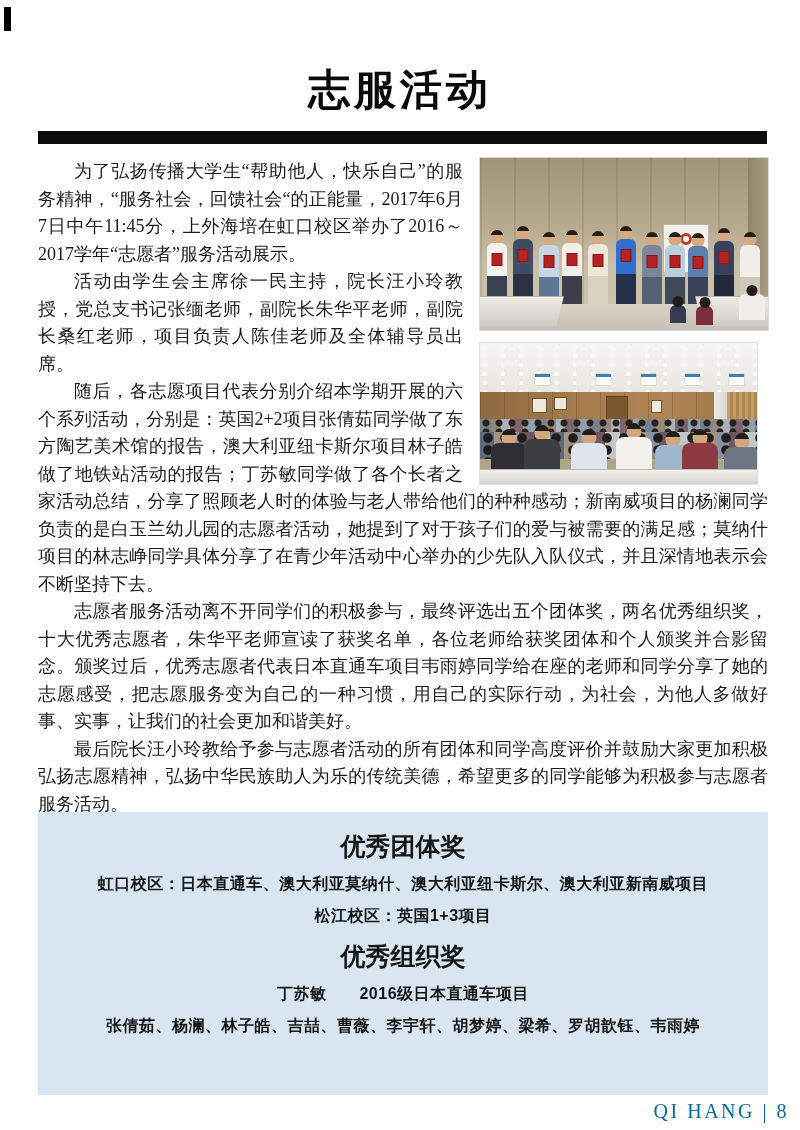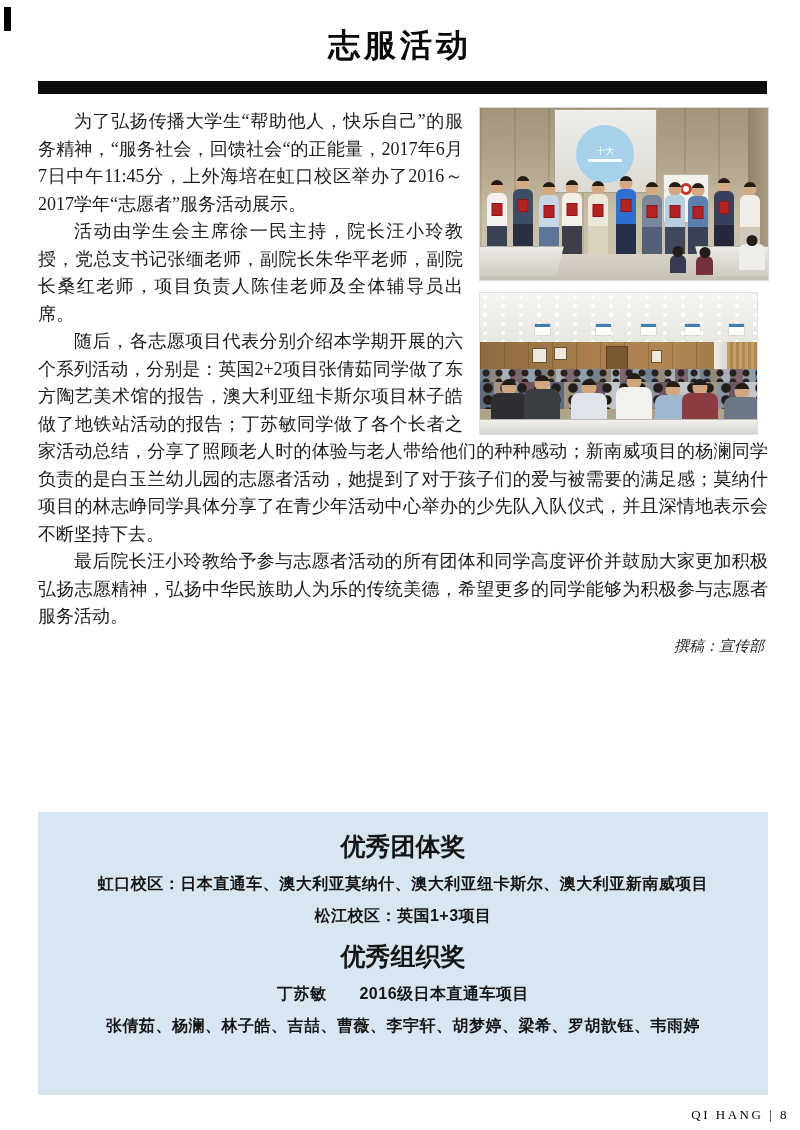--- a/index.html
+++ b/index.html
@@ -5,23 +5,23 @@
   * { margin:0; padding:0; box-sizing:border-box; }
   html,body { background:#888; }
   .page {
     position:relative; width:800px; height:1130px; margin:0 auto;
     background:#ffffff; overflow:hidden;
     font-family:"Liberation Serif", serif; color:#1b1b1b;
   }
   .corner-mark { position:absolute; left:4px; top:7px; width:7px; height:24px; background:#000; }
 
   .page-title {
-    padding-top:24px; text-align:center;
+    padding-top:62px; text-align:center;
     font-family:"Liberation Sans", sans-serif; font-weight:900;
-    font-size:32px; letter-spacing:4px; color:#0a0a0a;
+    font-size:42px; letter-spacing:4px; color:#0a0a0a;
   }
   .title-rule { width:729px; height:13px; background:#0c0c0c; margin:13px 0 0 38px; }
 
   .article {
     width:730px; margin-left:38px; padding-top:14px;
     font-size:18px; line-height:27.5px; text-align:justify; color:#1c1c1c;
   }
   .article p { text-indent:2em; }
   .byline { text-align:right; font-style:italic; font-size:15px; padding-right:4px; margin-top:2px; }
 
@@ -112,43 +112,37 @@
     font-family:"Liberation Sans", sans-serif; color:#151515; padding-top:5px; }
   .award-title-wrap { width:312px; margin:0 auto; border-top:2px solid #141414;
     border-bottom:2px solid #141414; padding:1px 0 4px; }
   .award-title { font-family:"Liberation Serif", serif; font-style:italic; font-weight:bold;
     font-size:27px; letter-spacing:12px; padding-left:12px; }
   .award-h { font-size:25px; font-weight:bold; margin-top:13px; }
   .award-h.big { font-size:20px; margin-top:11px; }
   .award-line { font-size:16px; font-weight:bold; margin-top:11px; letter-spacing:.5px; }
 
   .page-footer { position:absolute; right:11px; bottom:7px;
-    font-family:"Liberation Serif", serif; font-size:13px; letter-spacing:2.5px; color:#000000;margin-top:18px; }
+    font-family:"Liberation Serif", serif; font-size:20px; letter-spacing:2.5px; color:#0369a1;margin-top:18px; }
 </style>
 </head>
 <body>
 
 <div class="page">
   <div class="corner-mark"></div>
 
   <div class="page-title">志服活动</div>
   <div class="title-rule"></div>
 
   <div class="article">
     <div class="photos">
 
       <div class="photo photo1">
         <div class="p1-wall"></div>
         <div class="p1-right-strip"></div>
-        <div class="p1-screen">
-          <div class="p1-circle">
-            <span class="p1-slide-text">十大</span>
-            <span class="p1-slide-bar"></span>
-          </div>
-        </div>
         <div class="p1-board">
           <div class="p1-board-logo"></div>
         </div>
         <div class="stu" style="left:2%;  height:76px; --top:#f4f2ee; --btm:#3a4356;">
             <i class="bd"></i>
             <i class="bk"></i>
           </div>
         <div class="stu" style="left:11%; height:80px; --top:#3e4d66; --btm:#2c3142;">
             <i class="bd"></i>
             <i class="bk"></i>
@@ -233,20 +227,21 @@
         <div class="card" style="left:42%;"></div>
         <div class="card" style="left:58%;"></div>
         <div class="card" style="left:74%;"></div>
         <div class="card" style="left:90%;"></div>
       </div>
     </div>
 
     <p>为了弘扬传播大学生“帮助他人，快乐自己”的服务精神，“服务社会，回馈社会“的正能量，2017年6月7日中午11:45分，上外海培在虹口校区举办了2016～2017学年“志愿者”服务活动展示。</p>
     <p>活动由学生会主席徐一民主持，院长汪小玲教授，党总支书记张缅老师，副院长朱华平老师，副院长桑红老师，项目负责人陈佳老师及全体辅导员出席。</p>
     <p>随后，各志愿项目代表分别介绍本学期开展的六个系列活动，分别是：英国2+2项目张倩茹同学做了东方陶艺美术馆的报告，澳大利亚纽卡斯尔项目林子皓做了地铁站活动的报告；丁苏敏同学做了各个长者之家活动总结，分享了照顾老人时的体验与老人带给他们的种种感动；新南威项目的杨澜同学负责的是白玉兰幼儿园的志愿者活动，她提到了对于孩子们的爱与被需要的满足感；莫纳什项目的林志峥同学具体分享了在青少年活动中心举办的少先队入队仪式，并且深情地表示会不断坚持下去。</p>
+    <p>志愿者服务活动离不开同学们的积极参与，最终评选出五个团体奖，两名优秀组织奖，十大优秀志愿者，朱华平老师宣读了获奖名单，各位老师给获奖团体和个人颁奖并合影留念。颁奖过后，优秀志愿者代表日本直通车项目韦雨婷同学给在座的老师和同学分享了她的志愿感受，把志愿服务变为自己的一种习惯，用自己的实际行动，为社会，为他人多做好事、实事，让我们的社会更加和谐美好。</p>
     <p>最后院长汪小玲教给予参与志愿者活动的所有团体和同学高度评价并鼓励大家更加积极弘扬志愿精神，弘扬中华民族助人为乐的传统美德，希望更多的同学能够为积极参与志愿者服务活动。</p>
     <div class="byline">撰稿：宣传部</div>
   </div>
 
   <div class="award-box">
     <div class="award-h">优秀团体奖</div>
     <div class="award-line">虹口校区：日本直通车、澳大利亚莫纳什、澳大利亚纽卡斯尔、澳大利亚新南威项目</div>
     <div class="award-line">松江校区：英国1+3项目</div>
     <div class="award-h">优秀组织奖</div>
     <div class="award-line">丁苏敏　　2016级日本直通车项目</div>

